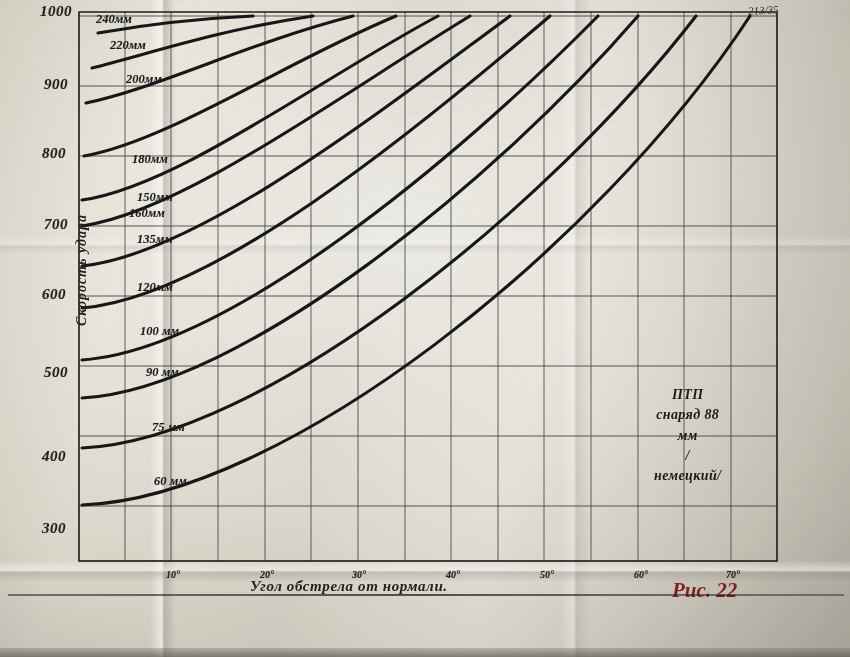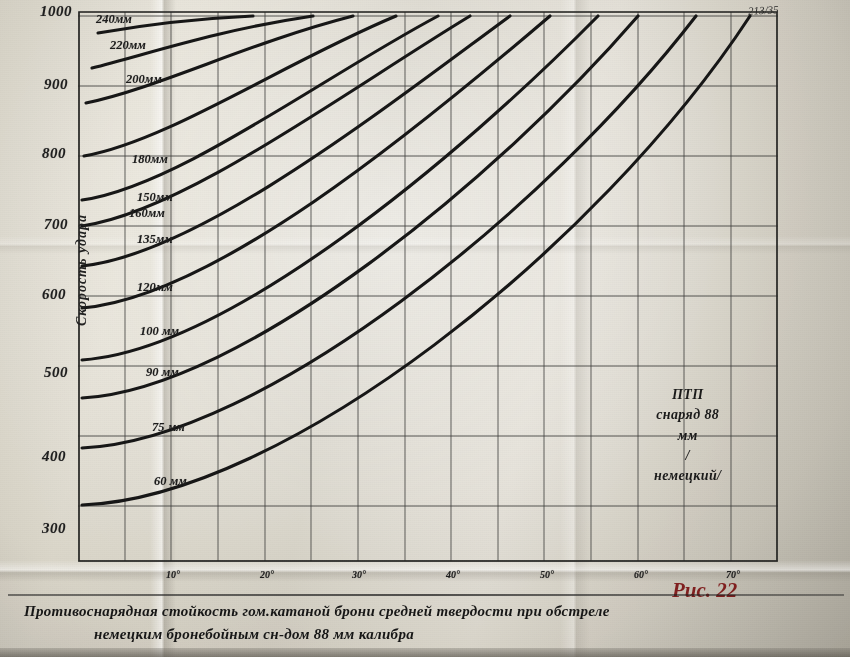--- a/index.html
+++ b/index.html
@@ -277,23 +277,20 @@
   <div id="y-axis-title">Скорость удара</div>
 
   <div class="xlabel" style="left:166px; top:569px;">10°</div>
   <div class="xlabel" style="left:260px; top:569px;">20°</div>
   <div class="xlabel" style="left:352px; top:569px;">30°</div>
   <div class="xlabel" style="left:446px; top:569px;">40°</div>
   <div class="xlabel" style="left:540px; top:569px;">50°</div>
   <div class="xlabel" style="left:634px; top:569px;">60°</div>
   <div class="xlabel" style="left:726px; top:569px;">70°</div>
 
+  <div id="x-axis-title">Угол обстрела от нормали.</div>
   <div id="fig-number">Рис. 22</div>
 
   <div id="caption-rule"></div>
-  <div id="caption">
-    <span>Противоснарядная стойкость гом.катаной брони средней твердости при обстреле</span>
-    <span class="line2">немецким бронебойным сн-дом 88 мм калибра</span>
-  </div>
 
   <div id="bottom-edge"></div>
   <div class="noise"></div>
 </div>
 
 </body></html>

